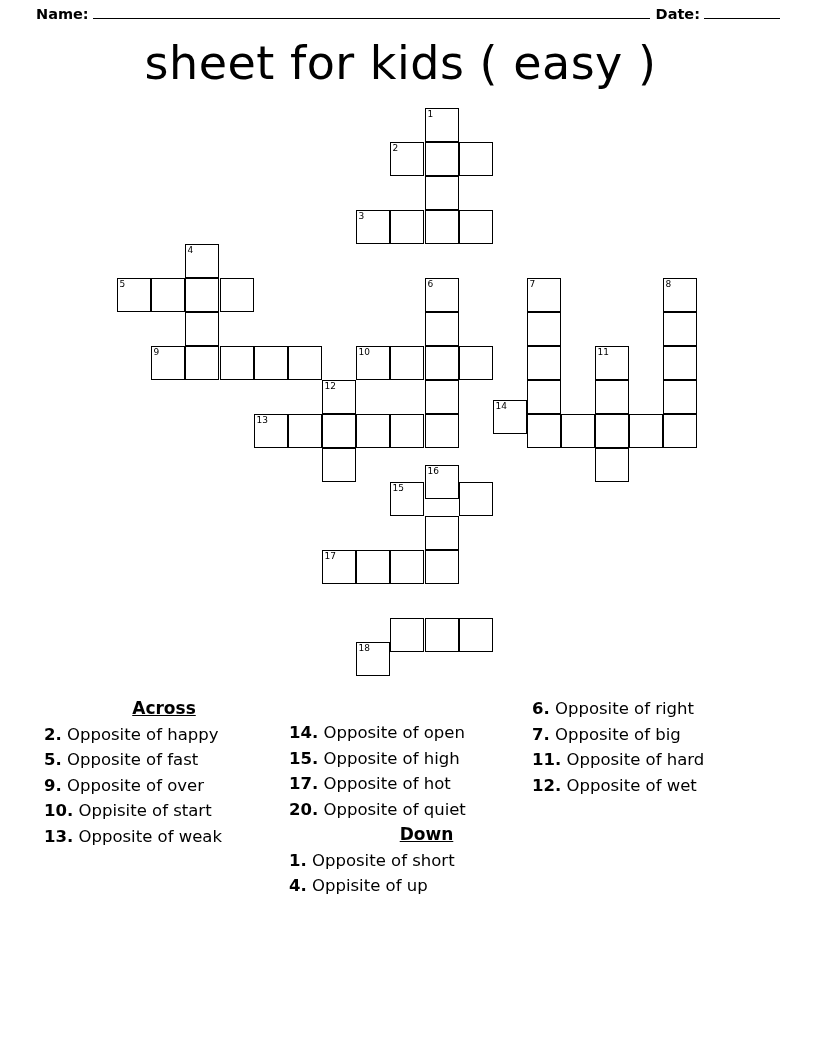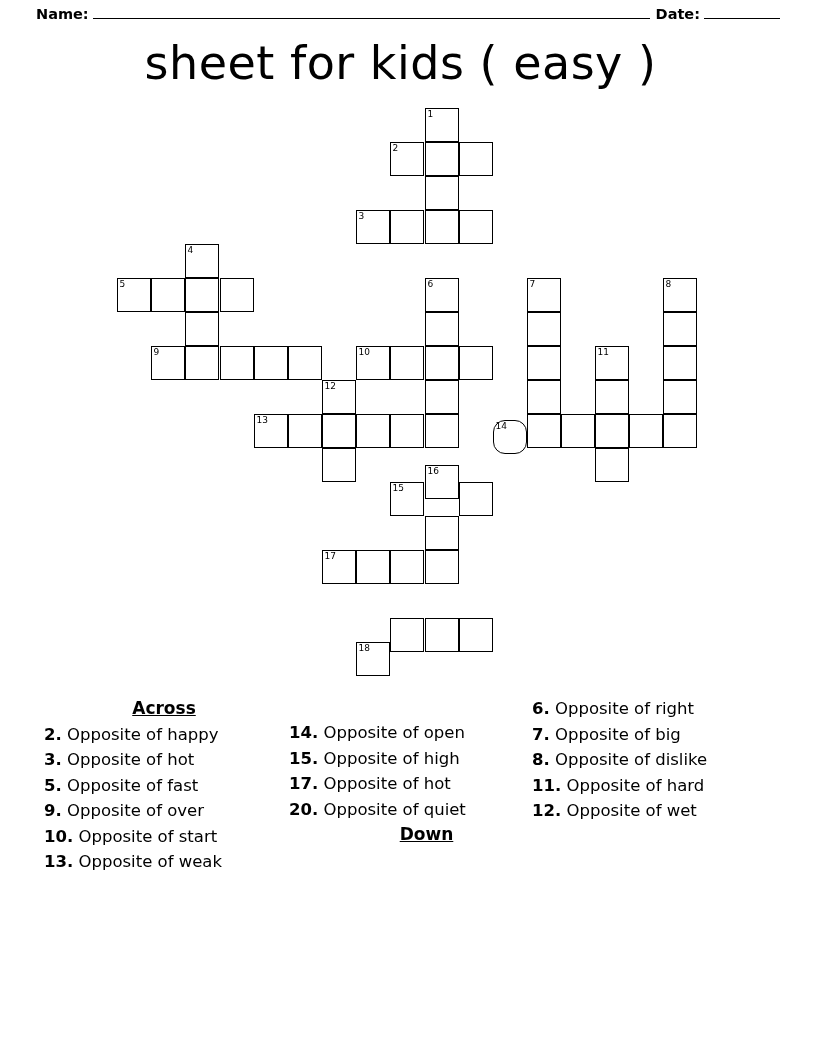--- a/index.html
+++ b/index.html
@@ -184,21 +184,21 @@
     <div class="cell" style="left: 595px; top: 272px;"></div>
     <div class="cell" style="left: 663px; top: 272px;"></div>
     <div class="cell" style="left: 254px; top: 306px;">
       <span class="num">13</span>
     </div>
     <div class="cell" style="left: 288px; top: 306px;"></div>
     <div class="cell" style="left: 322px; top: 306px;"></div>
     <div class="cell" style="left: 356px; top: 306px;"></div>
     <div class="cell" style="left: 390px; top: 306px;"></div>
     <div class="cell" style="left: 425px; top: 306px;"></div>
-    <div class="cell" style="left: 493px; top: 312px; border-radius: 12px;">
+    <div class="cell" style="left: 493px; top: 292px;">
       <span class="num">14</span>
     </div>
     <div class="cell" style="left: 527px; top: 306px;"></div>
     <div class="cell" style="left: 561px; top: 306px;"></div>
     <div class="cell" style="left: 595px; top: 306px;"></div>
     <div class="cell" style="left: 629px; top: 306px;"></div>
     <div class="cell" style="left: 663px; top: 306px;"></div>
     <div class="cell" style="left: 322px; top: 340px;"></div>
     <div class="cell" style="left: 595px; top: 340px;"></div>
     <div class="cell" style="left: 390px; top: 374px;">
@@ -221,38 +221,40 @@
     <div class="cell" style="left: 390px; top: 510px;"></div>
     <div class="cell" style="left: 425px; top: 510px;"></div>
     <div class="cell" style="left: 459px; top: 510px;"></div>
   </div>
 
 <div id="clues">
   <div class="clue-col col1">
     <span class="sect-head">Across</span>
     <div id="col1-list">
         <span class="clue"><b>2.</b><span> Opposite of happy</span></span>
-        <span class="clue"><b>3.</b><span> Opposite of hot</span></span>
         <span class="clue"><b>5.</b><span> Opposite of fast</span></span>
         <span class="clue"><b>9.</b><span> Opposite of over</span></span>
-        <span class="clue"><b>10.</b><span> Opposite of start</span></span>
+        <span class="clue"><b>10.</b><span> Oppisite of start</span></span>
         <span class="clue"><b>13.</b><span> Opposite of weak</span></span>
       </div>
   </div>
   <div class="clue-col col2">
     <div id="col2-list">
         <span class="clue"><b>14.</b><span> Opposite of open</span></span>
         <span class="clue"><b>15.</b><span> Opposite of high</span></span>
         <span class="clue"><b>17.</b><span> Opposite of hot</span></span>
         <span class="clue"><b>20.</b><span> Opposite of quiet</span></span>
       </div>
     <span class="sect-head">Down</span>
+    <div id="col2-down-list">
+        <span class="clue"><b>1.</b><span> Opposite of short</span></span>
+        <span class="clue"><b>4.</b><span> Oppisite of up</span></span>
+      </div>
   </div>
   <div class="clue-col col3">
     <div id="col3-list">
         <span class="clue"><b>6.</b><span> Opposite of right</span></span>
         <span class="clue"><b>7.</b><span> Opposite of big</span></span>
-        <span class="clue"><b>8.</b><span> Opposite of dislike</span></span>
         <span class="clue"><b>11.</b><span> Opposite of hard</span></span>
         <span class="clue"><b>12.</b><span> Opposite of wet</span></span>
       </div>
   </div>
 </div>
 
 </body></html>

